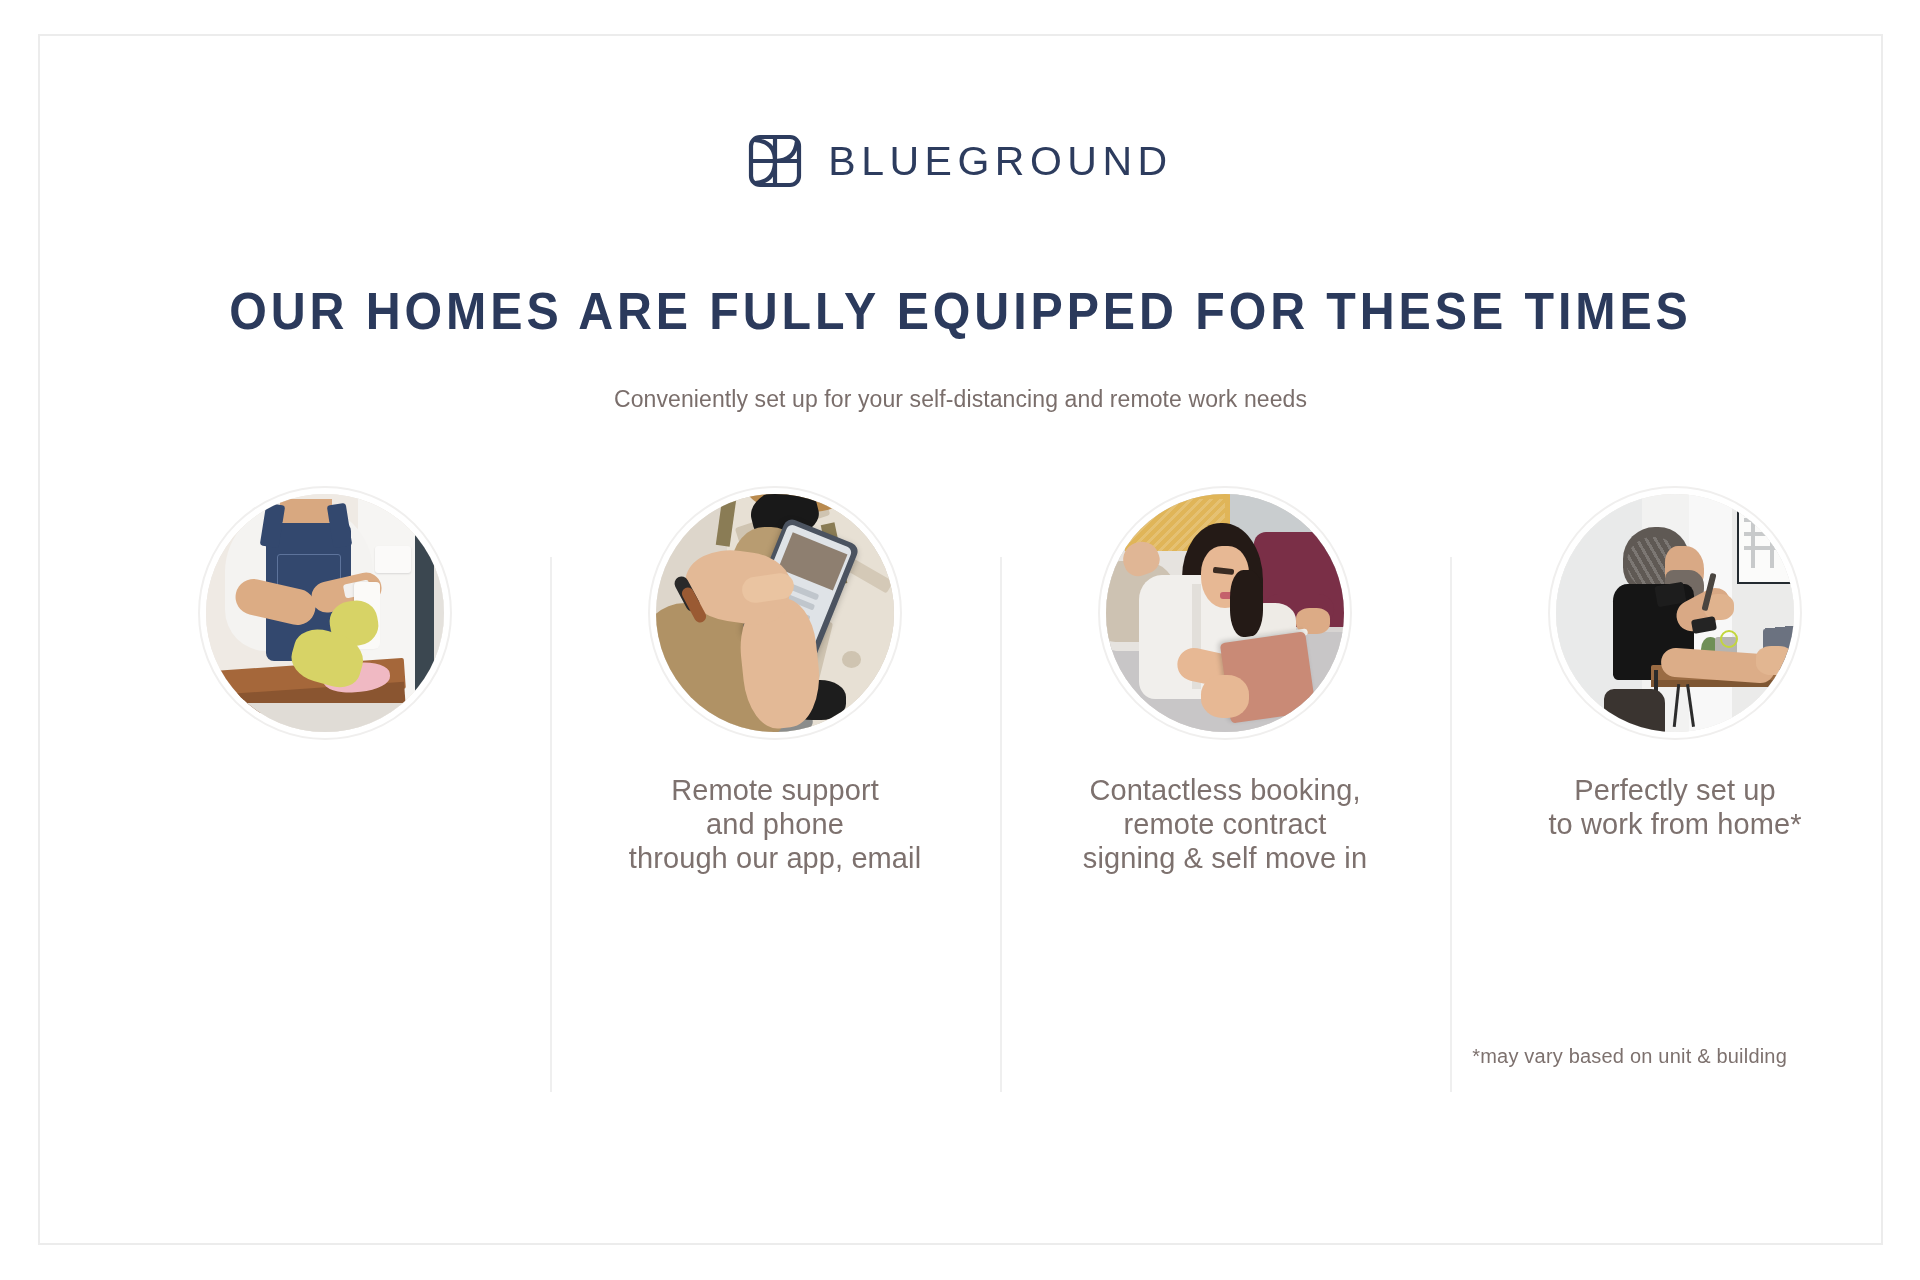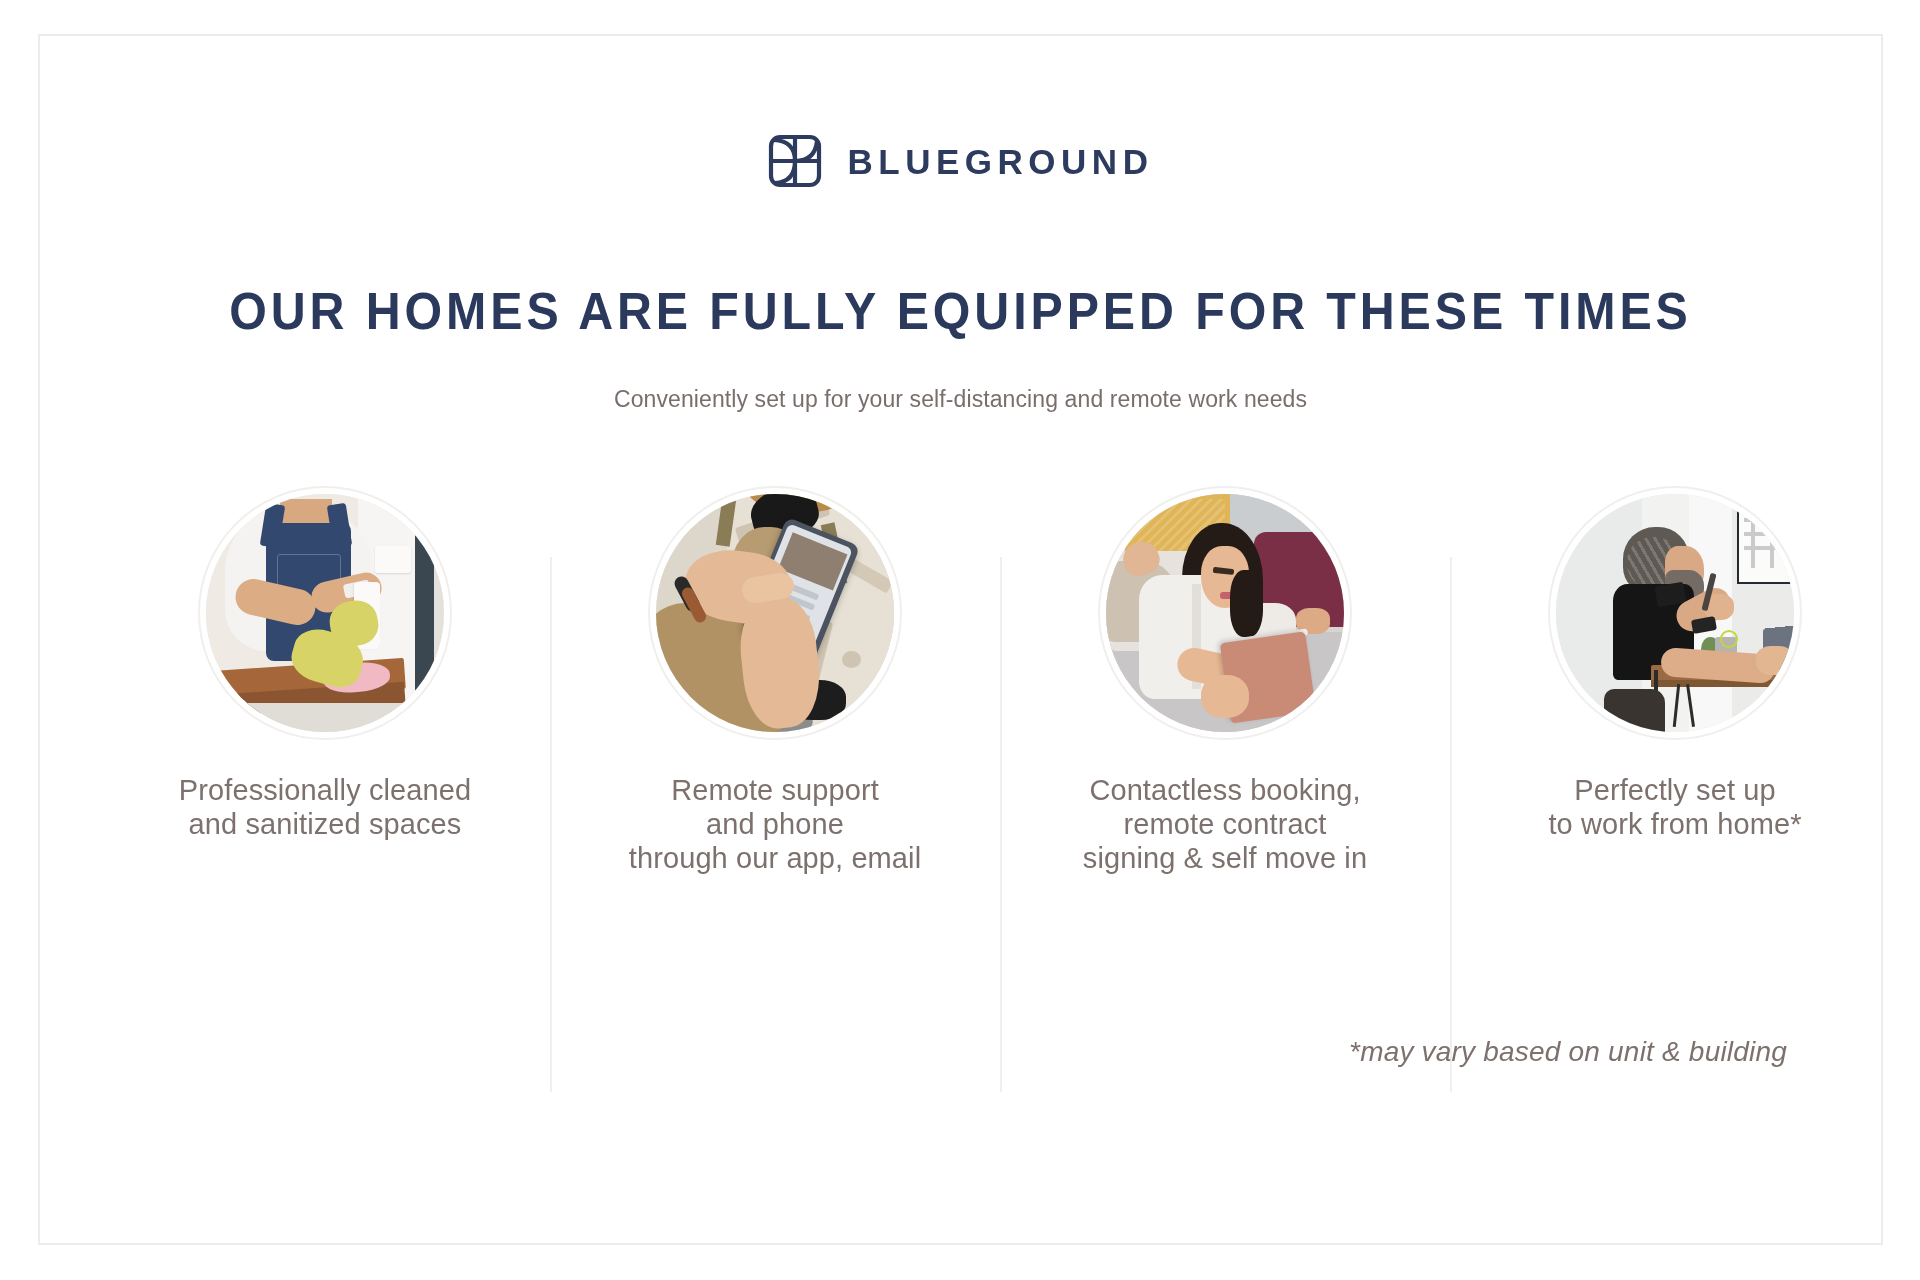--- a/index.html
+++ b/index.html
@@ -18,21 +18,21 @@
     box-sizing:border-box;
   }
 
   
   .logo-row{
     position:absolute;left:0;top:98px;width:100%;
     display:flex;align-items:center;justify-content:center;gap:26px;
   }
   .logo-mark{width:54px;height:54px;display:block;}
   .logo-word{
-    font-size:35px;font-weight:bold;color:#2d3c5e;
+    font-size:41px;font-weight:normal;color:#2d3c5e;
     letter-spacing:5.5px;line-height:1;
     font-family:"Liberation Sans", sans-serif;
   }
 
   
   .headline{
     position:absolute;left:0;top:245px;width:100%;
     text-align:center;
     font-family:"Liberation Sans", sans-serif;
     font-weight:bold;
@@ -79,21 +79,21 @@
   .caption{
     margin-top:33px;
     font-size:29px;line-height:1.18;
     color:#7d716e;text-align:center;
     letter-spacing:0.1px;
   }
 
   
   .footnote{
     position:absolute;right:94px;bottom:175px;
-    font-size:28px;font-style:italic;color:#7d716e;
+    font-size:20px;color:#7d716e;
     letter-spacing:0.2px;
   }
 
   
   .p1 .bg{position:absolute;inset:0;background:#efeae4;}
   .p1 .wallR{position:absolute;left:64%;top:0;width:36%;height:100%;background:#f6f5f3;}
   .p1 .wallDark{position:absolute;left:88%;top:0;width:8%;height:86%;background:#3b4750;}
   .p1 .wallEdge{position:absolute;left:96%;top:0;width:4%;height:100%;background:#e4e1dc;}
   .p1 .switch{position:absolute;left:71%;top:22%;width:15%;height:11%;background:#fbfaf9;border-radius:3px;box-shadow:0 1px 2px rgba(0,0,0,.12);}
   .p1 .counter{position:absolute;left:-4%;top:72%;width:88%;height:13%;background:#a5673a;transform:rotate(-4deg);border-radius:2px;}
@@ -243,24 +243,20 @@
             <div class="pocket"></div>
           <div class="armL"></div>
             <div class="armR"></div>
           <div class="nozzle"></div>
             <div class="bottle"></div>
           <div class="gloveR"></div>
             <div class="cloth"></div>
             <div class="gloveL"></div>
         </div>
       </div>
-      <div class="caption">
-        <div>Professionally cleaned</div>
-        <div>and sanitized spaces</div>
-      </div>
     </div>
 
     <div class="col">
       <div class="photo-ring">
         <div class="photo p2">
           <div class="bg"></div>
             <div class="rug"></div>
           <div class="rugL1"></div>
             <div class="rugL2"></div>
             <div class="rugL3"></div>

